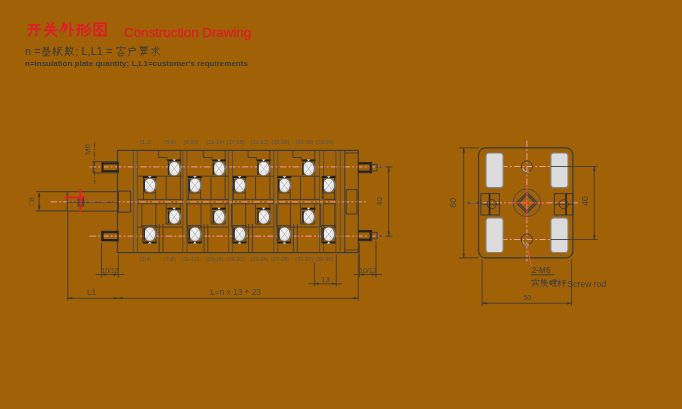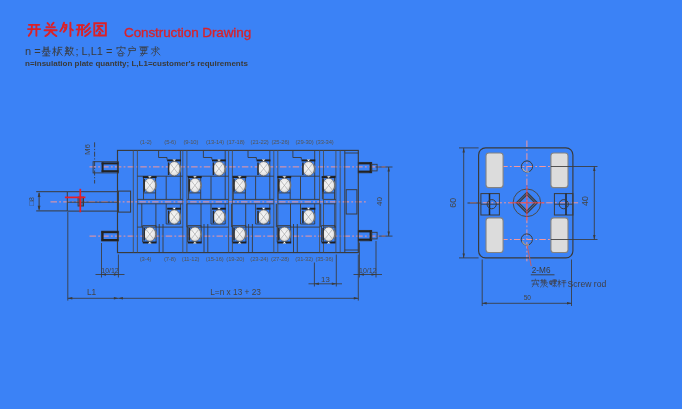--- a/index.html
+++ b/index.html
@@ -1,15 +1,15 @@
 <!DOCTYPE html>
 <html><head><meta charset="utf-8"><style>
 html,body{margin:0;padding:0;background:#ffffff;}
 *{font-family:"Liberation Sans", sans-serif;}
-#page{position:relative;width:682px;height:409px;background:#3b82f6;overflow:hidden;}
+#page{position:relative;width:682px;height:409px;background:#a16207;overflow:hidden;}
 </style></head><body>
 <div id="page">
 <svg width="682" height="409" viewBox="0 0 682 409">
 <defs>
         <radialGradient id="scrGrad" cx="0.46" cy="0.45" r="0.8">
           <stop offset="0" stop-color="#fafafa"></stop>
           <stop offset="0.5" stop-color="#e8e8e8"></stop>
           <stop offset="0.8" stop-color="#b2b2b2"></stop>
           <stop offset="1" stop-color="#8f8f8f"></stop>
         </radialGradient>

